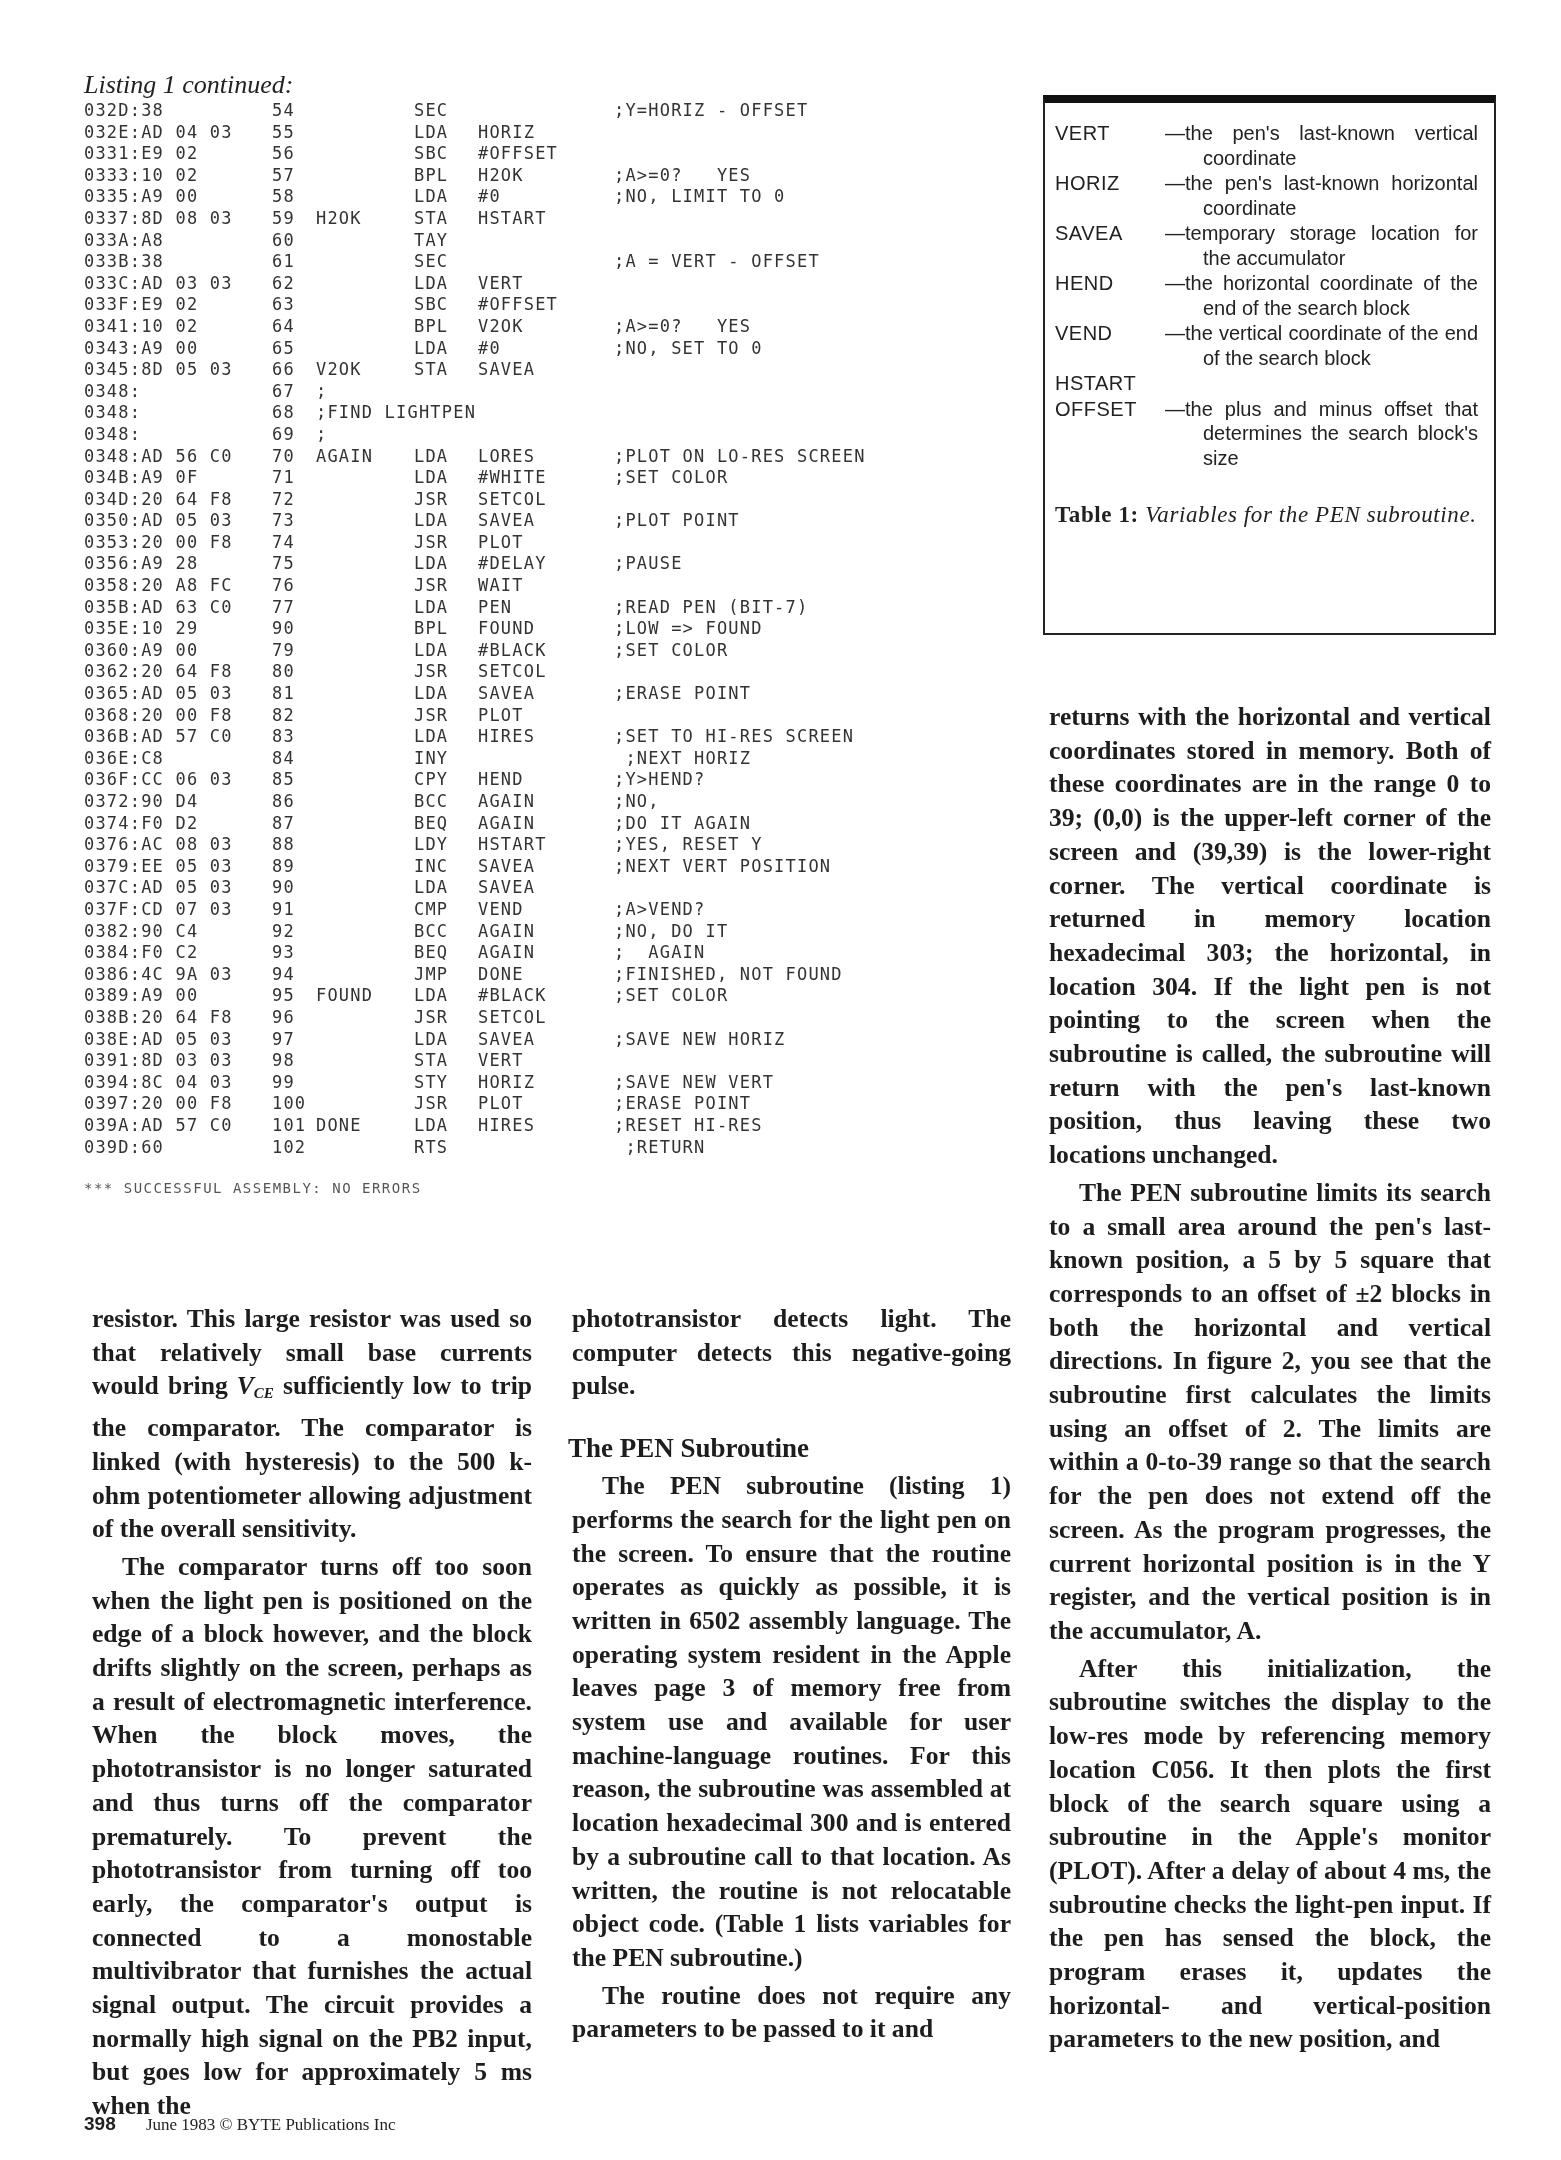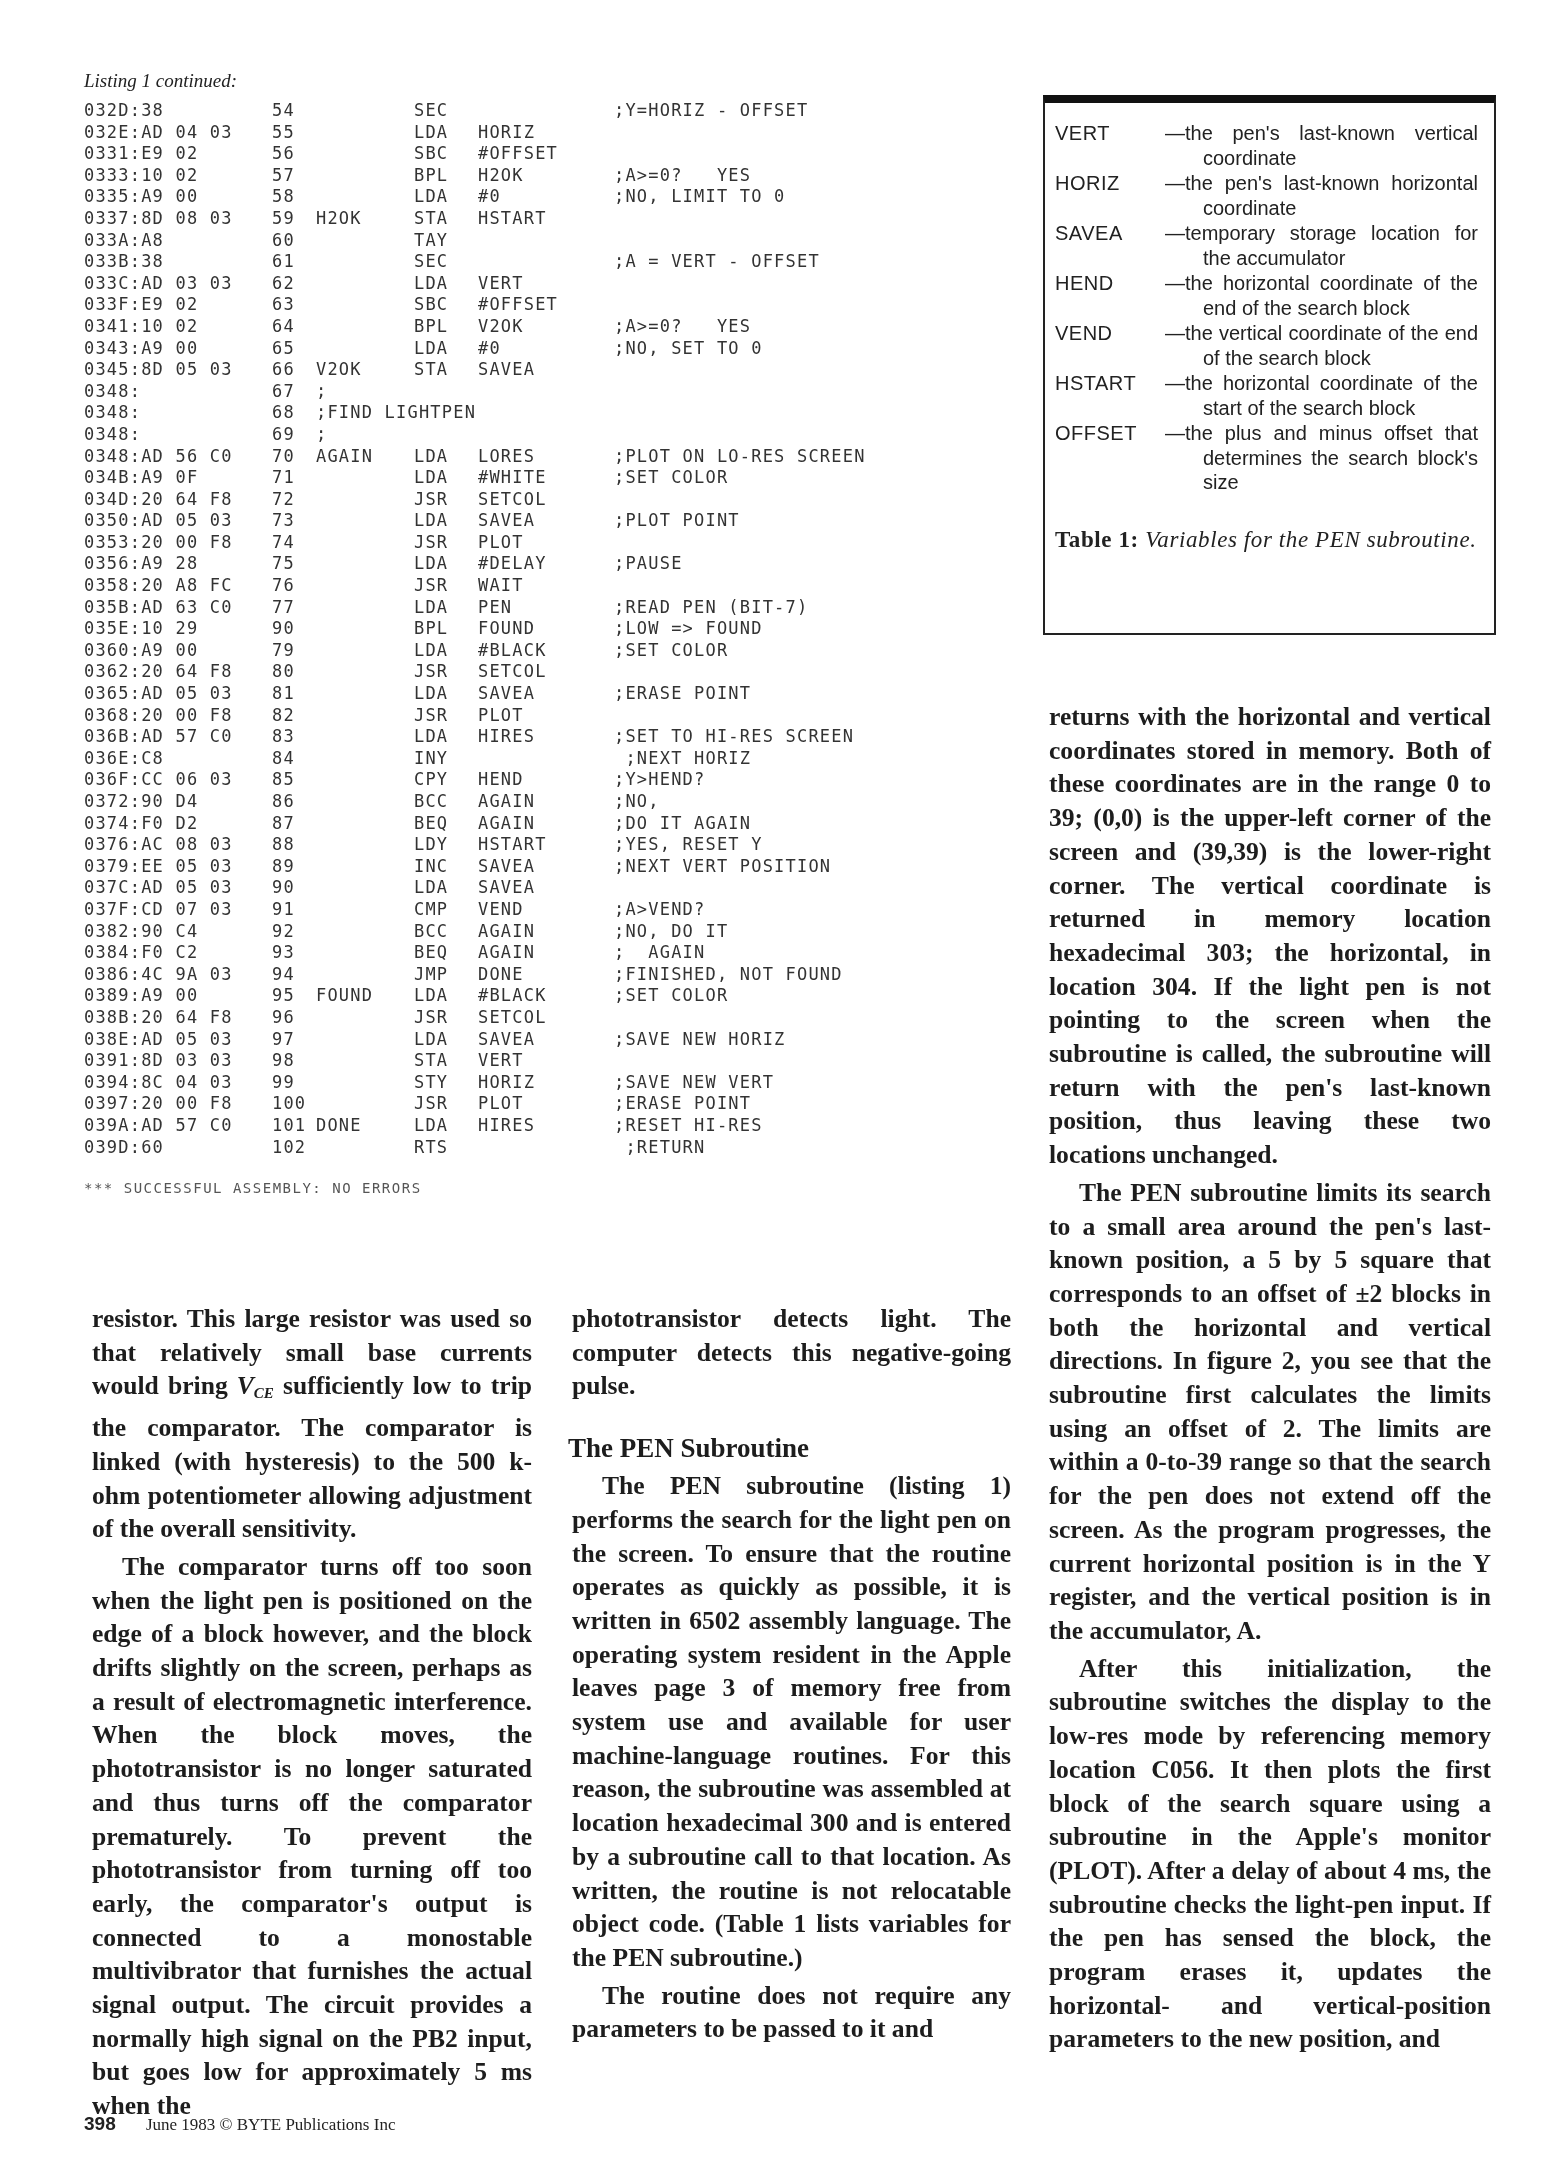--- a/index.html
+++ b/index.html
@@ -4,21 +4,21 @@
 <style>
   html, body { margin: 0; padding: 0; }
   body {
     width: 1561px; height: 2160px; background: #ffffff; position: relative;
     overflow: hidden; color: #1a1a1a;
     font-family: "DejaVu Serif", "Liberation Serif", serif;
   }
   .listing-caption {
     position: absolute; left: 84px; top: 70px;
     font-family: "Liberation Serif", serif; font-style: italic;
-    font-size: 19px; color: #222;
+    font-size: 26px; color: #222;
   }
   .listing {
     position: absolute; left: 84px; top: 100px; width: 960px;
     font-family: "DejaVu Sans Mono", "Liberation Mono", monospace;
     font-size: 17px; color: #333; letter-spacing: 1.2px;
   }
   .lrow { position: relative; height: 21.6px; white-space: pre; }
   .lrow span { position: absolute; top: 0; }
   .c-addr { left: 0; }
   .c-num { left: 188px; text-align: center; }
@@ -143,21 +143,20 @@
       <div class="trow">
         <div class="tvar">HEND</div>
         <div class="tdesc">—the horizontal coordinate of the end of the search block</div>
       </div>
       <div class="trow">
         <div class="tvar">VEND</div>
         <div class="tdesc">—the vertical coordinate of the end of the search block</div>
       </div>
       <div class="trow">
         <div class="tvar">HSTART</div>
-        <div class="tdesc">—the horizontal coordinate of the start of the search block</div>
       </div>
       <div class="trow">
         <div class="tvar">OFFSET</div>
         <div class="tdesc">—the plus and minus offset that determines the search block's size</div>
       </div>
     </div>
   <div class="tcaption">
     <b>Table 1:</b>
     <i>Variables for the PEN subroutine.</i>
   </div>

